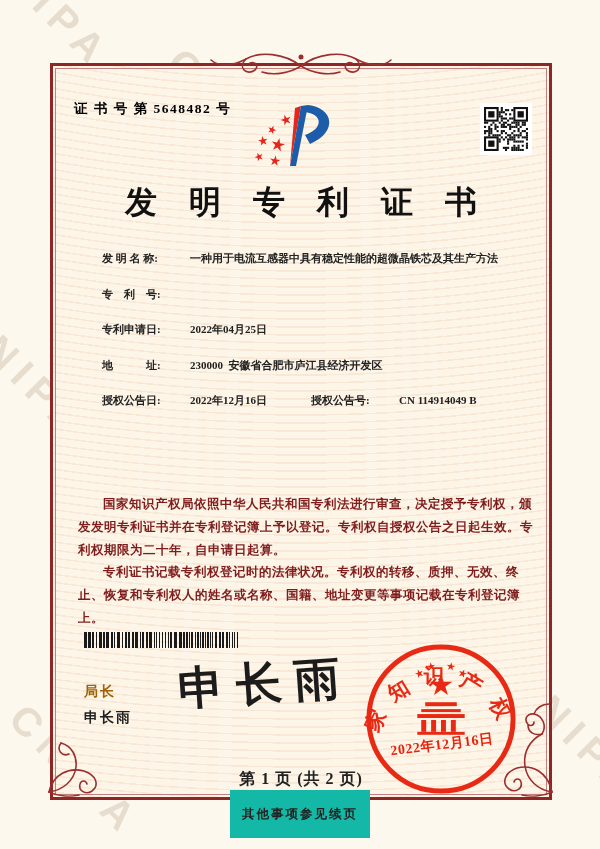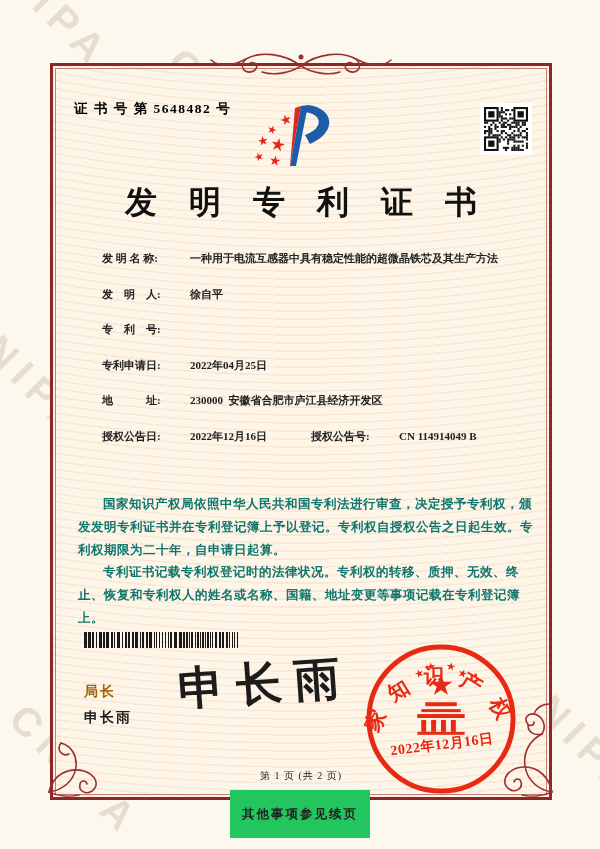--- a/index.html
+++ b/index.html
@@ -39,39 +39,39 @@
   .title{position:absolute;left:50px;top:181px;width:502px;text-align:center;font-size:32px;
          font-weight:bold;color:#111;letter-spacing:12px;text-indent:12px;white-space:pre;}
 
   .fields{position:absolute;left:78px;top:249px;width:466px;}
   .row{display:flex;margin-bottom:16.5px;font-size:11px;font-weight:bold;color:#222;line-height:19px;margin-left:24px;}
   .row .lbl{flex:0 0 88px;white-space:pre;}
   .row .val{white-space:pre;}
   .row .lbl2{flex:0 0 88px;white-space:pre;margin-left:44px;}
 
   .paras{position:absolute;left:78px;top:493px;width:456px;font-size:12.5px;font-weight:600;
-         color:#0f766e;line-height:1.82;letter-spacing:0.5px;}
+         color:#7f1d1d;line-height:1.82;letter-spacing:0.5px;}
   .paras p{margin:0;text-indent:2em;}
 
   .barcode{position:absolute;left:84px;top:632px;width:158px;height:16px;}
 
   .director-title{position:absolute;left:84px;top:683px;font-size:14px;font-weight:bold;color:#a16207;letter-spacing:2px;}
   .director-name{position:absolute;left:84px;top:709px;font-size:14px;font-weight:bold;color:#222;letter-spacing:2px;}
   .signature{position:absolute;left:178px;top:653px;font-size:46px;font-weight:600;color:#1c1c1c;
              letter-spacing:12px;transform:rotate(-4deg);white-space:nowrap;}
 
   .seal{position:absolute;left:362px;top:640px;width:158px;height:158px;z-index:5;opacity:0.96;}
   .seal-date{position:absolute;left:366px;top:736px;width:152px;text-align:center;z-index:6;
              color:#e8220c;font-size:14px;font-weight:bold;letter-spacing:0.5px;
              transform:rotate(-7deg);white-space:nowrap;}
 
-  .pagination{position:absolute;left:50px;top:769px;width:502px;text-align:center;font-size:10px;
-              font-weight:400;color:#222;letter-spacing:1px;white-space:pre;}
+  .pagination{position:absolute;left:50px;top:769px;width:502px;text-align:center;font-size:16px;
+              font-weight:700;color:#222;letter-spacing:1px;white-space:pre;}
   .footer{position:absolute;left:0;top:804px;width:600px;text-align:center;z-index:4;}
-  .footer span{background:#22c55e;padding:17px 12px;font-size:12.5px;font-weight:600;color:#222;
+  .footer span{background:#14b8a6;padding:17px 12px;font-size:12.5px;font-weight:600;color:#222;
                letter-spacing:2px;}
 
   .flourish{position:absolute;z-index:4;pointer-events:none;}
   .fl-top{left:206px;top:49px;}
   .fl-bl{left:43px;top:736px;}
   .fl-br{left:486px;top:700px;}
 </style>
 </head>
 <body>
 
@@ -290,24 +290,20 @@
       </div>
 
     <div class="title">发 明 专 利 证 书</div>
 
     <div class="fields">
       <div class="row">
         <span class="lbl">发 明 名 称:</span>
         <span class="val">一种用于电流互感器中具有稳定性能的超微晶铁芯及其生产方法</span>
       </div>
       <div class="row">
-        <span class="lbl">发　明　人:</span>
-        <span class="val">徐自平</span>
-      </div>
-      <div class="row">
         <span class="lbl">专　利　号:</span>
       </div>
       <div class="row">
         <span class="lbl">专利申请日:</span>
         <span class="val">2022年04月25日</span>
       </div>
       <div class="row">
         <span class="lbl">地　　　址:</span>
         <span class="val">230000  安徽省合肥市庐江县经济开发区</span>
       </div>

